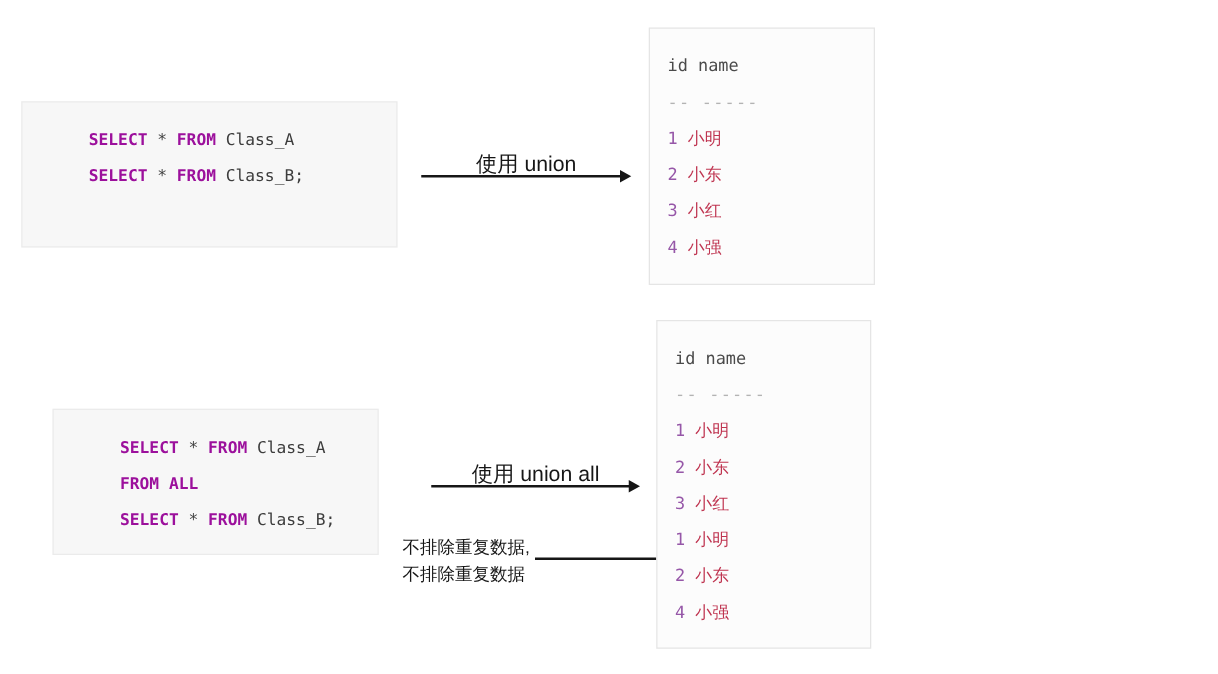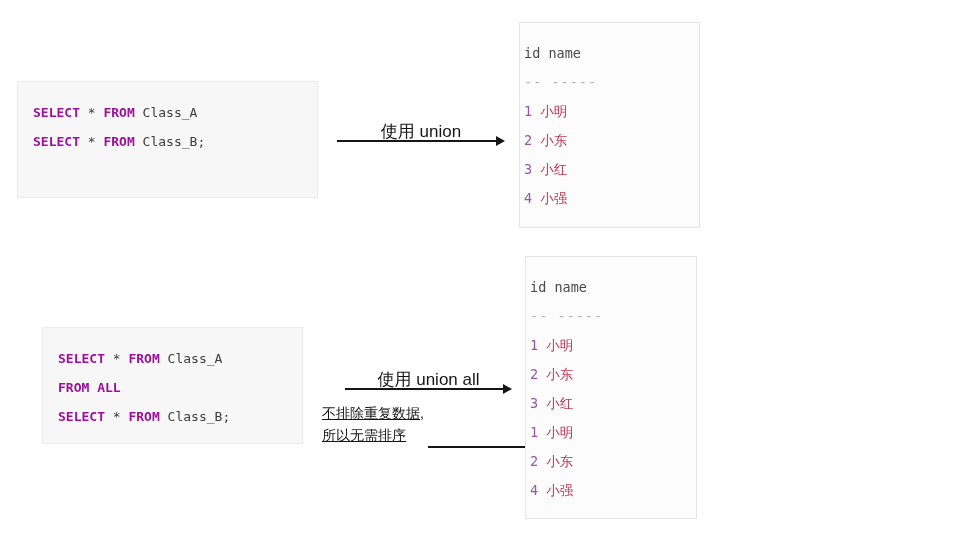--- a/index.html
+++ b/index.html
@@ -30,32 +30,32 @@
     position: absolute;
     background: var(--code-bg);
     border: 1px solid var(--code-border);
     font-family: "DejaVu Sans Mono", monospace;
     font-size: 13px;
     color: var(--code-text);
     padding: 16px 0 0 15px;
   }
   #code-block-0 { left: 17px; top: 81px; width: 301px; height: 117px; }
   #code-block-1 { left: 42px; top: 327px; width: 261px; height: 117px; }
-  .code-line { height: 29px; line-height: 29px; white-space: pre; }
+  .code-line { height: 29px; line-height: 29px; white-space: pre; margin-left: 38px; }
   .code-line .kw { color: var(--keyword); font-weight: bold; }
   .code-line .plain { color: var(--code-text); }
 
   
   .result-panel {
     position: absolute;
     background: var(--panel-bg);
     border: 1px solid var(--panel-border);
     font-family: "DejaVu Sans Mono", monospace;
     font-size: 13.5px;
-    padding: 16px 0 0 4px;
+    padding: 16px 0 0 14px;
   }
   #result-panel-0 { left: 519px; top: 22px;  width: 181px; height: 206px; }
   #result-panel-1 { left: 525px; top: 256px; width: 172px; height: 263px; }
   .tbl-line { height: 29px; line-height: 29px; white-space: pre; }
   .tbl-header { color: var(--tbl-header); }
   .tbl-sep { color: var(--tbl-sep); letter-spacing: 1px; }
   .tbl-row .rid { color: var(--row-id); }
   .tbl-row .rname { color: var(--row-name); }
 
   
@@ -83,26 +83,25 @@
     width: 0; height: 0;
     border-left: 9px solid var(--arrow);
     border-top: 5px solid transparent;
     border-bottom: 5px solid transparent;
   }
 
   
   .annotation {
     position: absolute;
     left: 322px;
-    top: 402px;
+    top: 426px;
     font-size: 14px;
     line-height: 22px;
     color: var(--arrow);
     white-space: nowrap;
-    text-decoration: underline;
   }
 </style>
 </head>
 <body>
 
 <div class="canvas">
 
   <div class="code-block" id="code-block-0">
     <div class="code-lines" id="code-lines-0">
         <div class="code-line"><span class="kw">SELECT</span><span class="plain"> * </span><span class="kw">FROM</span><span class="plain"> Class_A</span></div>
@@ -123,21 +122,21 @@
     <span class="arrow-head"></span>
   </div>
 
   <div class="arrow-label" id="arrow-label-1">使用 union all</div>
   <div class="arrow-line" id="arrow-line-1">
     <span class="arrow-head"></span>
   </div>
 
   <div class="annotation">
     <div>不排除重复数据,</div>
-    <div>所以无需排序</div>
+    <div>不排除重复数据</div>
   </div>
   <div class="arrow-line" id="arrow-line-2">
     <span class="arrow-head"></span>
   </div>
 
   <div class="result-panel" id="result-panel-0">
     <div class="tbl-line tbl-header">id name</div>
     <div class="tbl-line tbl-sep">-- -----</div>
     <div class="tbl-rows" id="table-rows-0">
         <div class="tbl-line tbl-row"><span class="rid">1</span> <span class="rname">小明</span></div>

